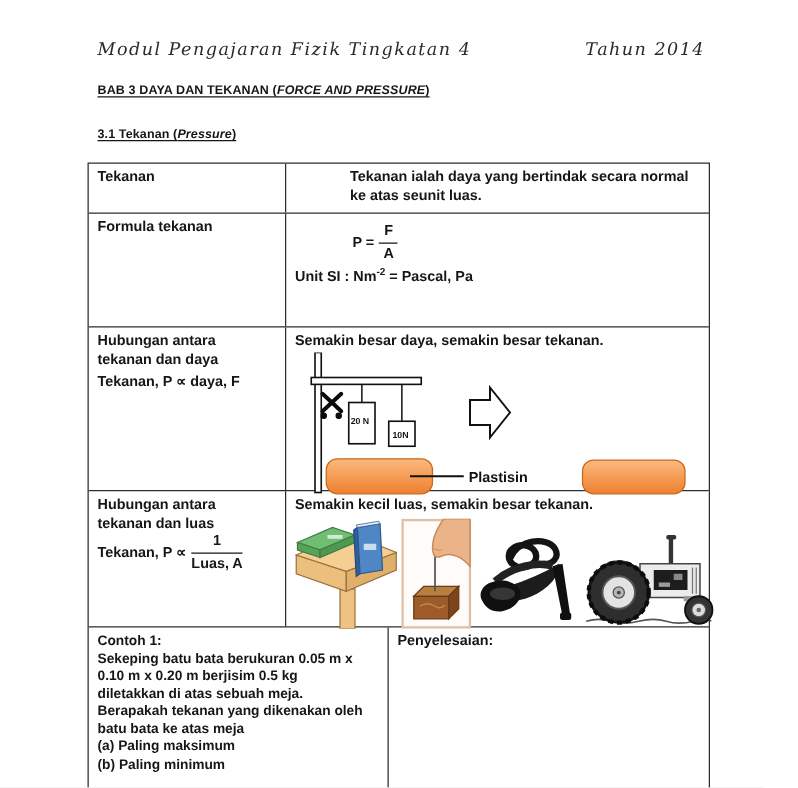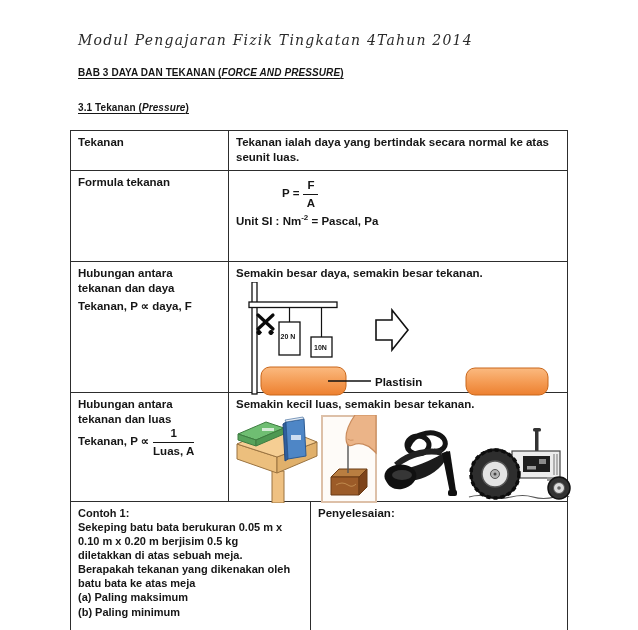--- a/index.html
+++ b/index.html
@@ -9,21 +9,21 @@
     width: 638px; height: 630px;
     background: #ffffff;
     overflow: hidden;
     font-family: "Liberation Sans", sans-serif;
     font-weight: bold;
     color: #161616;
   }
   
   .doc-header {
     position: absolute; left: 78px; right: 74px; top: 32px;
-    display: flex; justify-content: flex-start; align-items: baseline;
+    display: flex; justify-content: space-between; align-items: baseline;
     font-family: "DejaVu Serif", serif;
     font-style: italic; font-weight: 500;
     font-size: 14px; letter-spacing: 1.2px; color: #2a2a2a;
   }
   .h-chapter {
     position: absolute; left: 78px; top: 67px;
     font-size: 10px; letter-spacing: 0.1px;
     text-decoration: underline;
     text-underline-offset: 2px;
   }
@@ -40,21 +40,21 @@
     width: 498px; height: 512px;
     border: 1.5px solid #2d2d2d;
     display: flex; flex-direction: column;
     font-size: 11.5px; line-height: 1.28;
   }
   .tr { display: flex; border-bottom: 1.5px solid #2d2d2d; flex: none; }
   .tr.r5 { border-bottom: none; flex: 1; }
   .td { padding: 4px 7px; min-width: 0; }
   .td.cleft { width: 158px; flex: none; border-right: 1.5px solid #2d2d2d; }
   .td.cright { flex: 1; }
-  .r1 { height: 40px; }
+  .r1 { height: 40px; gap: 44px; }
   .r2 { height: 91px; }
   .r3 { height: 131px; }
   .r4 { height: 109px; }
   .r5 .td.cleft { width: 240px; }
   .pre { white-space: pre-line; }
   
   .fline { margin-top: 3px; }
   .fline.first { margin-top: 5px; }
   .fline.ind { margin-left: 46px; }
   .frac { display: inline-block; vertical-align: middle; text-align: center; margin: 0 4px; }

